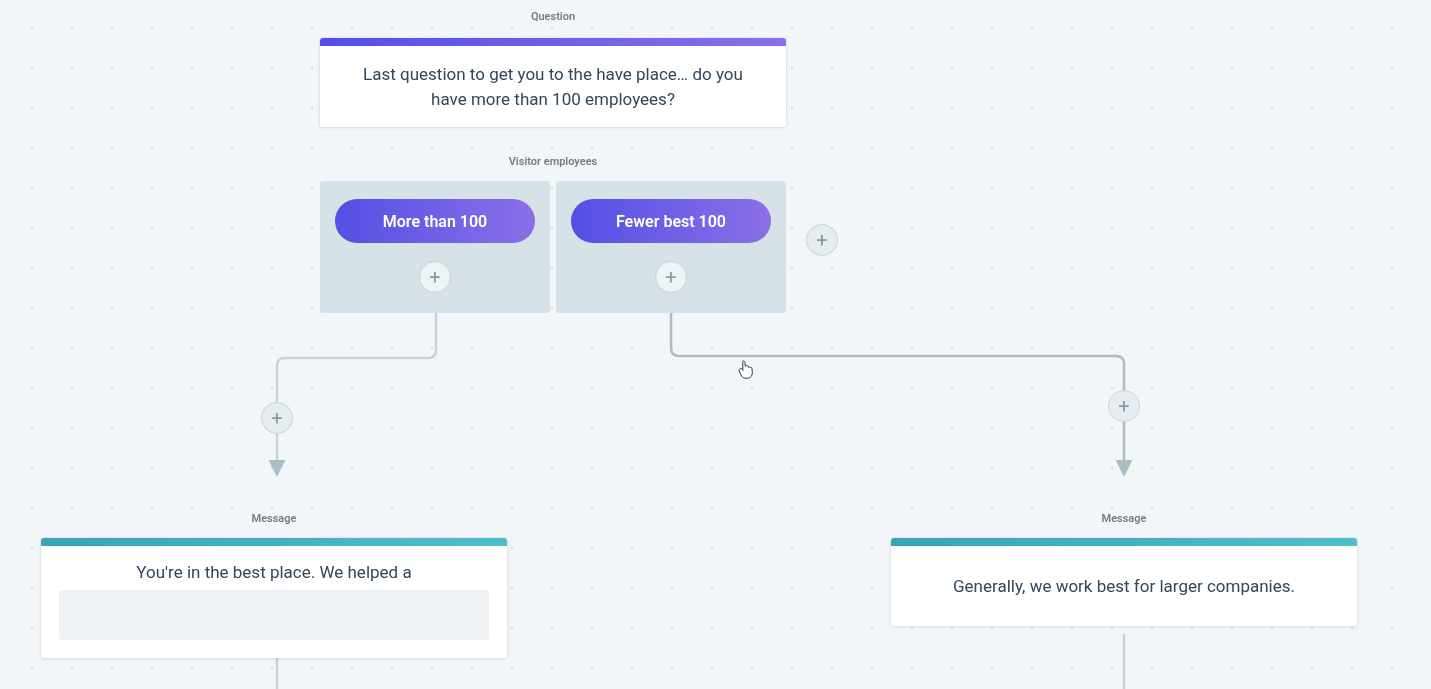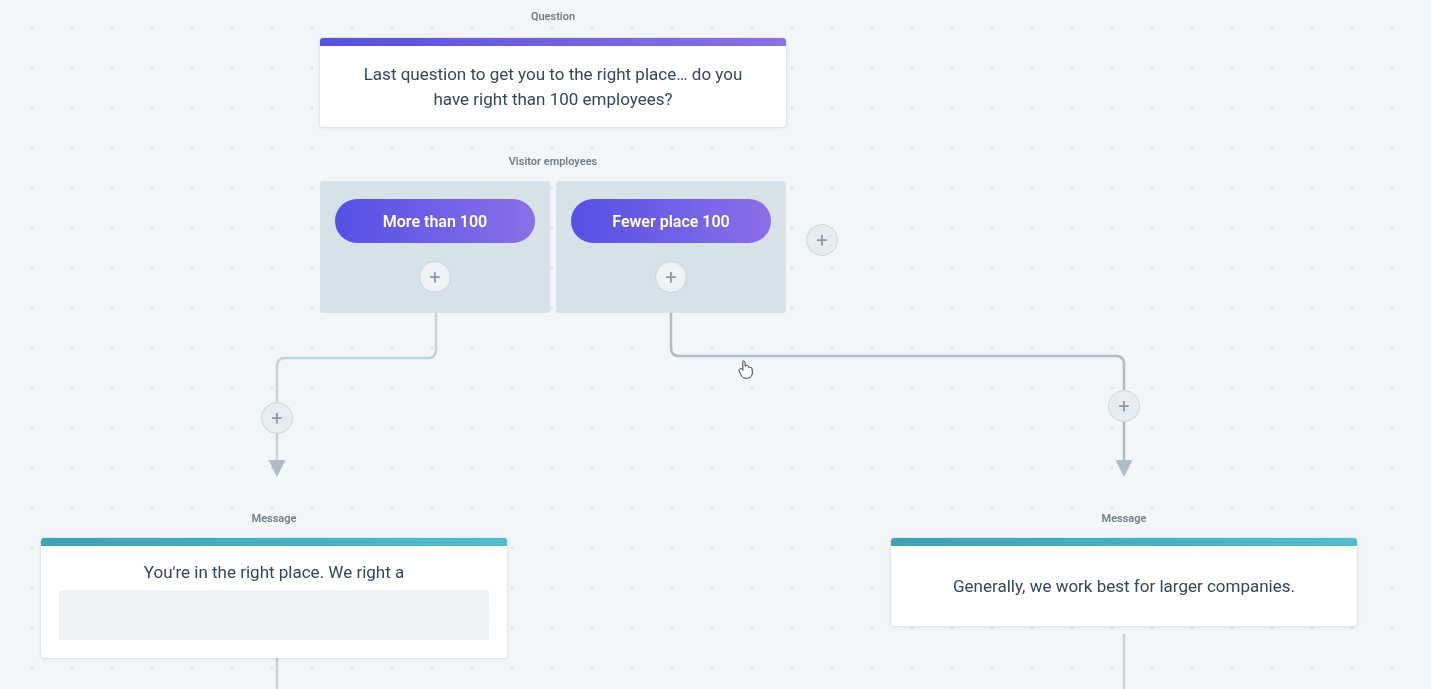--- a/index.html
+++ b/index.html
@@ -139,37 +139,37 @@
 
   <path d="M 277 656 L 277 689" fill="none" stroke="#c6d2da" stroke-width="2.5"></path>
 
   <path d="M 1124 634 L 1124 689" fill="none" stroke="#c6d2da" stroke-width="2.5"></path>
 </svg>
 
 <div class="node-label" style="left:320px; top:10px; width:466px;">Question</div>
 
 <div class="card" style="left:320px; top:38px; width:466px;">
   <div class="card-bar bar-purple"></div>
-  <div class="card-body">Last question to get you to the right place… do you have right than 100 employees?</div>
+  <div class="card-body">Last question to get you to the have place… do you have more than 100 employees?</div>
 </div>
 
 <div class="node-label" style="left:320px; top:155px; width:466px;">Visitor employees</div>
 
 <div class="responses-wrap" style="left:320px; top:181px;">
   <div class="response-col">
     <div class="pill">
       <span>More than 100</span>
     </div>
     <div class="add-btn">
       <span class="plus">+</span>
     </div>
   </div>
   <div class="response-col">
     <div class="pill">
-      <span>Fewer place 100</span>
+      <span>Fewer best 100</span>
     </div>
     <div class="add-btn">
       <span class="plus">+</span>
     </div>
   </div>
 </div>
 
 <div class="add-btn add-freestanding" style="left:806px; top:224px;">
   <span class="plus">+</span>
 </div>
@@ -180,21 +180,21 @@
 
 <div class="add-btn add-freestanding" style="left:1108px; top:390px;">
   <span class="plus">+</span>
 </div>
 
 <div class="node-label" style="left:41px; top:512px; width:466px;">Message</div>
 
 <div class="card" style="left:41px; top:538px; width:466px;">
   <div class="card-bar bar-teal"></div>
   <div class="msg-card-body">
-    <div>You're in the right place. We right a </div>
+    <div>You're in the best place. We helped a </div>
     <div class="msg-placeholder"></div>
   </div>
 </div>
 
 <div class="node-label" style="left:891px; top:512px; width:466px;">Message</div>
 
 <div class="card" style="left:891px; top:538px; width:466px;">
   <div class="card-bar bar-teal"></div>
   <div class="msg-card-body" style="padding:30px 24px;border-radius:20px;">
     <div>Generally, we work best for larger companies.</div>

